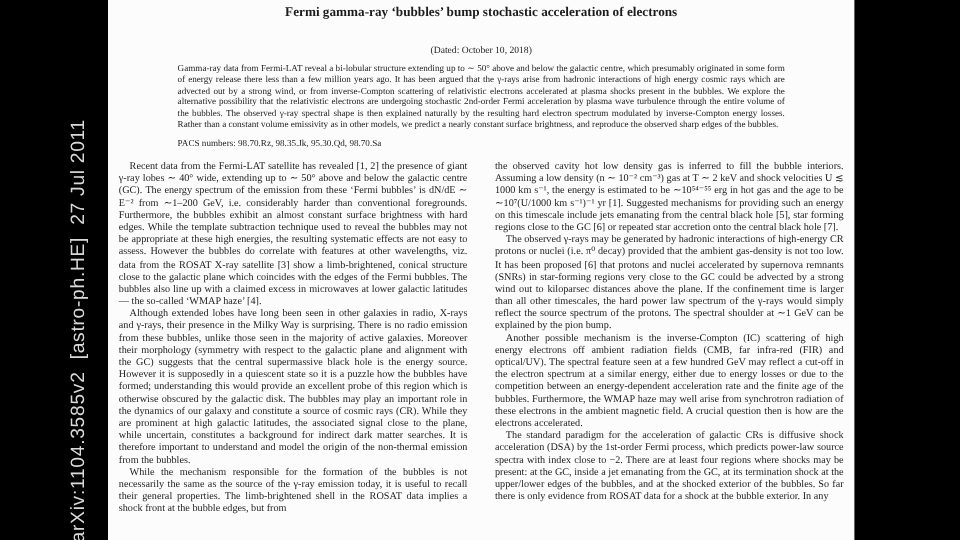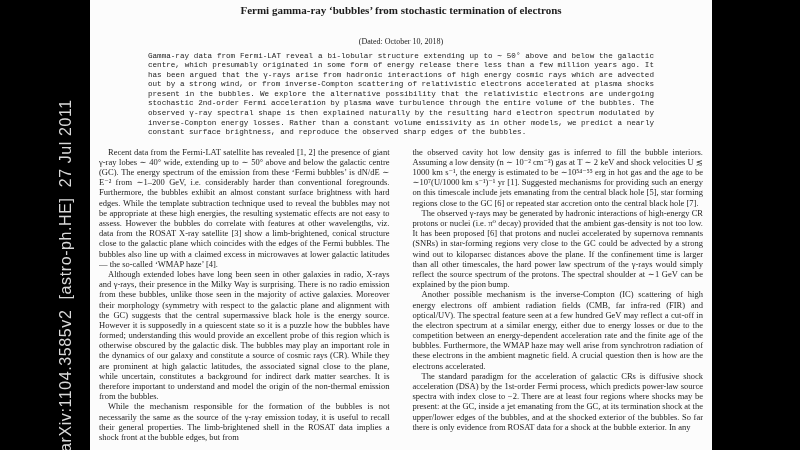--- a/index.html
+++ b/index.html
@@ -41,21 +41,20 @@
     margin: 4px 14px 0;
     line-height: 1.15;
   }
   .authors   { font-size: 8.5px; text-align: center; margin-top: 5px; }
   .affiliation { font-size: 8px; font-style: italic; text-align: center; margin-top: 2px; }
   .date      { font-size: 8px; text-align: center; margin-top: 20px; }
   .abstract  {
     width: 506px; margin: 6px auto 0;
     font-size: 7.6px; line-height: 1.26;
     text-align: justify;
-    font-family: Liberation Mono, monospace;
   }
   .pacs { width: 506px; margin: 6px auto 0; font-size: 7.6px; }
   .columns {
     display: flex; gap: 23px;
     padding: 0 9px;
     margin-top: 9px;
   }
   .col {
     flex: 1 1 0;
     font-size: 8.5px; line-height: 1.2;
@@ -66,28 +65,29 @@
 </style>
 </head>
 <body>
 
 <div class="stage">
 
   <div class="arxiv-stamp">arXiv:1104.3585v2  [astro-ph.HE]  27 Jul 2011</div>
 
   <div class="page">
 
-    <div class="title">Fermi gamma-ray ‘bubbles’ from stochastic termination of electrons</div>
+    <div class="title">Fermi gamma-ray ‘bubbles’ bump stochastic acceleration of electrons</div>
 
 
 
     <div class="date">(Dated: October 10, 2018)</div>
 
     <div class="abstract">Gamma-ray data from Fermi-LAT reveal a bi-lobular structure extending up to ∼ 50° above and below the galactic centre, which presumably originated in some form of energy release there less than a few million years ago. It has been argued that the γ-rays arise from hadronic interactions of high energy cosmic rays which are advected out by a strong wind, or from inverse-Compton scattering of relativistic electrons accelerated at plasma shocks present in the bubbles. We explore the alternative possibility that the relativistic electrons are undergoing stochastic 2nd-order Fermi acceleration by plasma wave turbulence through the entire volume of the bubbles. The observed γ-ray spectral shape is then explained naturally by the resulting hard electron spectrum modulated by inverse-Compton energy losses. Rather than a constant volume emissivity as in other models, we predict a nearly constant surface brightness, and reproduce the observed sharp edges of the bubbles.</div>
 
+    <div class="pacs">PACS numbers: 98.70.Rz, 98.35.Jk, 95.30.Qd, 98.70.Sa</div>
 
     <div class="columns">
 
       <div class="col">
         <p>Recent data from the Fermi-LAT satellite has revealed [1, 2] the presence of giant γ-ray lobes ∼ 40° wide, extending up to ∼ 50° above and below the galactic centre (GC). The energy spectrum of the emission from these ‘Fermi bubbles’ is dN/dE ∼ E⁻² from ∼1–200 GeV, i.e. considerably harder than conventional foregrounds. Furthermore, the bubbles exhibit an almost constant surface brightness with hard edges. While the template subtraction technique used to reveal the bubbles may not be appropriate at these high energies, the resulting systematic effects are not easy to assess. However the bubbles do correlate with features at other wavelengths, viz. data from the ROSAT X-ray satellite [3] show a limb-brightened, conical structure close to the galactic plane which coincides with the edges of the Fermi bubbles. The bubbles also line up with a claimed excess in microwaves at lower galactic latitudes — the so-called ‘WMAP haze’ [4].</p>
         <p>Although extended lobes have long been seen in other galaxies in radio, X-rays and γ-rays, their presence in the Milky Way is surprising. There is no radio emission from these bubbles, unlike those seen in the majority of active galaxies. Moreover their morphology (symmetry with respect to the galactic plane and alignment with the GC) suggests that the central supermassive black hole is the energy source. However it is supposedly in a quiescent state so it is a puzzle how the bubbles have formed; understanding this would provide an excellent probe of this region which is otherwise obscured by the galactic disk. The bubbles may play an important role in the dynamics of our galaxy and constitute a source of cosmic rays (CR). While they are prominent at high galactic latitudes, the associated signal close to the plane, while uncertain, constitutes a background for indirect dark matter searches. It is therefore important to understand and model the origin of the non-thermal emission from the bubbles.</p>
         <p>While the mechanism responsible for the formation of the bubbles is not necessarily the same as the source of the γ-ray emission today, it is useful to recall their general properties. The limb-brightened shell in the ROSAT data implies a shock front at the bubble edges, but from</p>
       </div>
 
       <div class="col">

